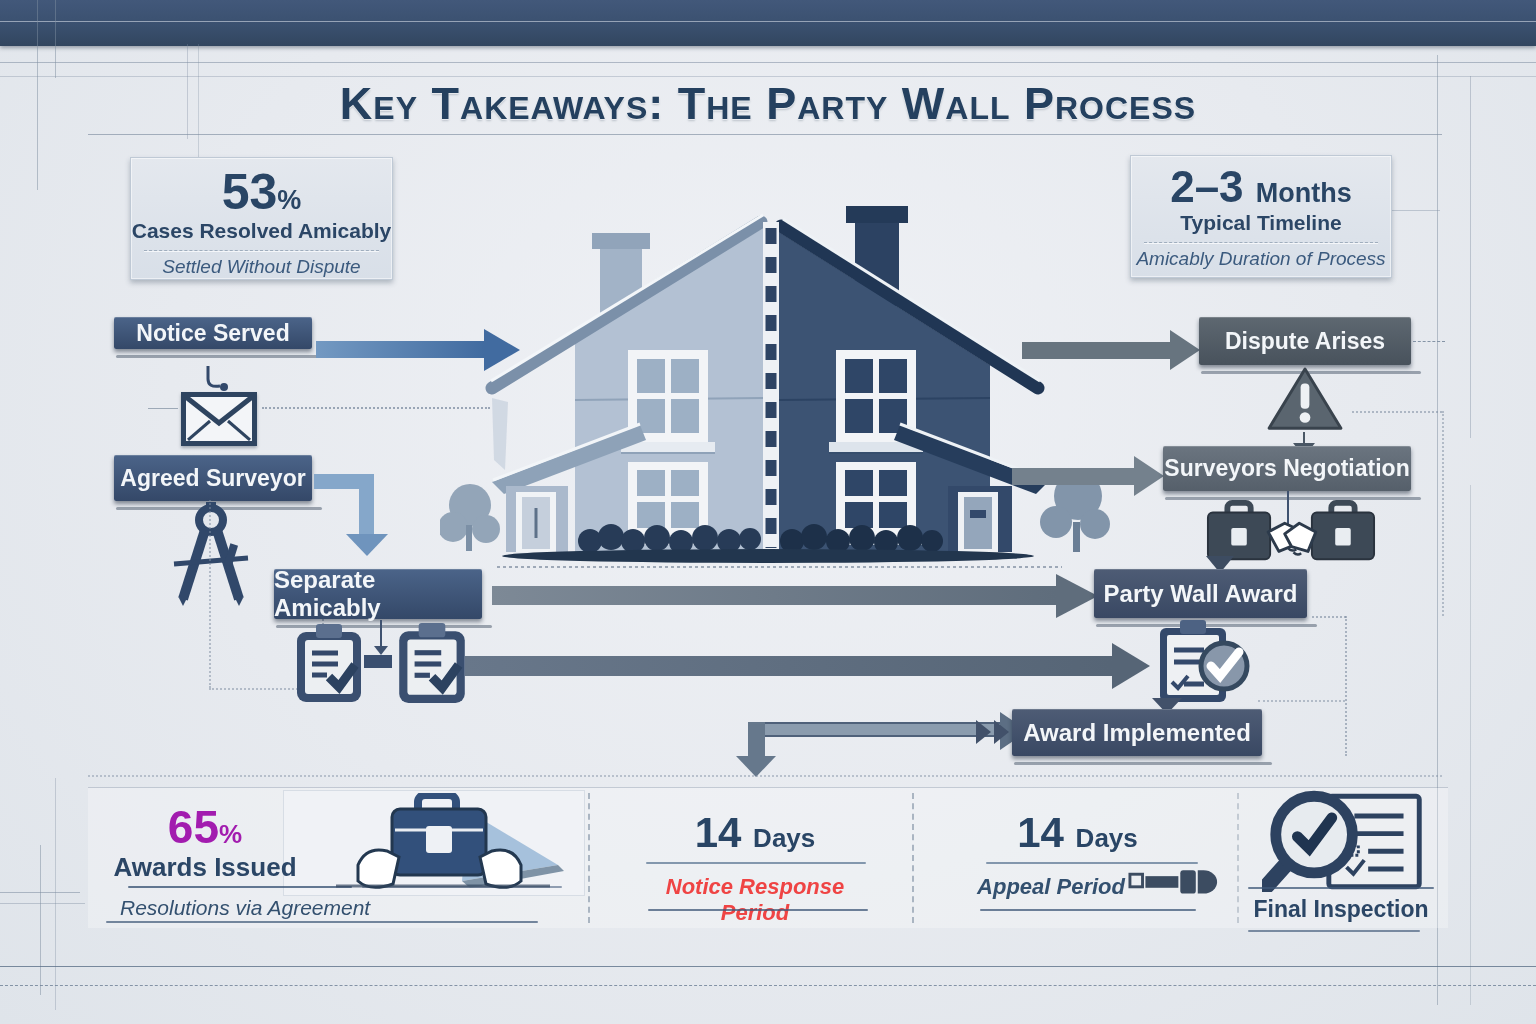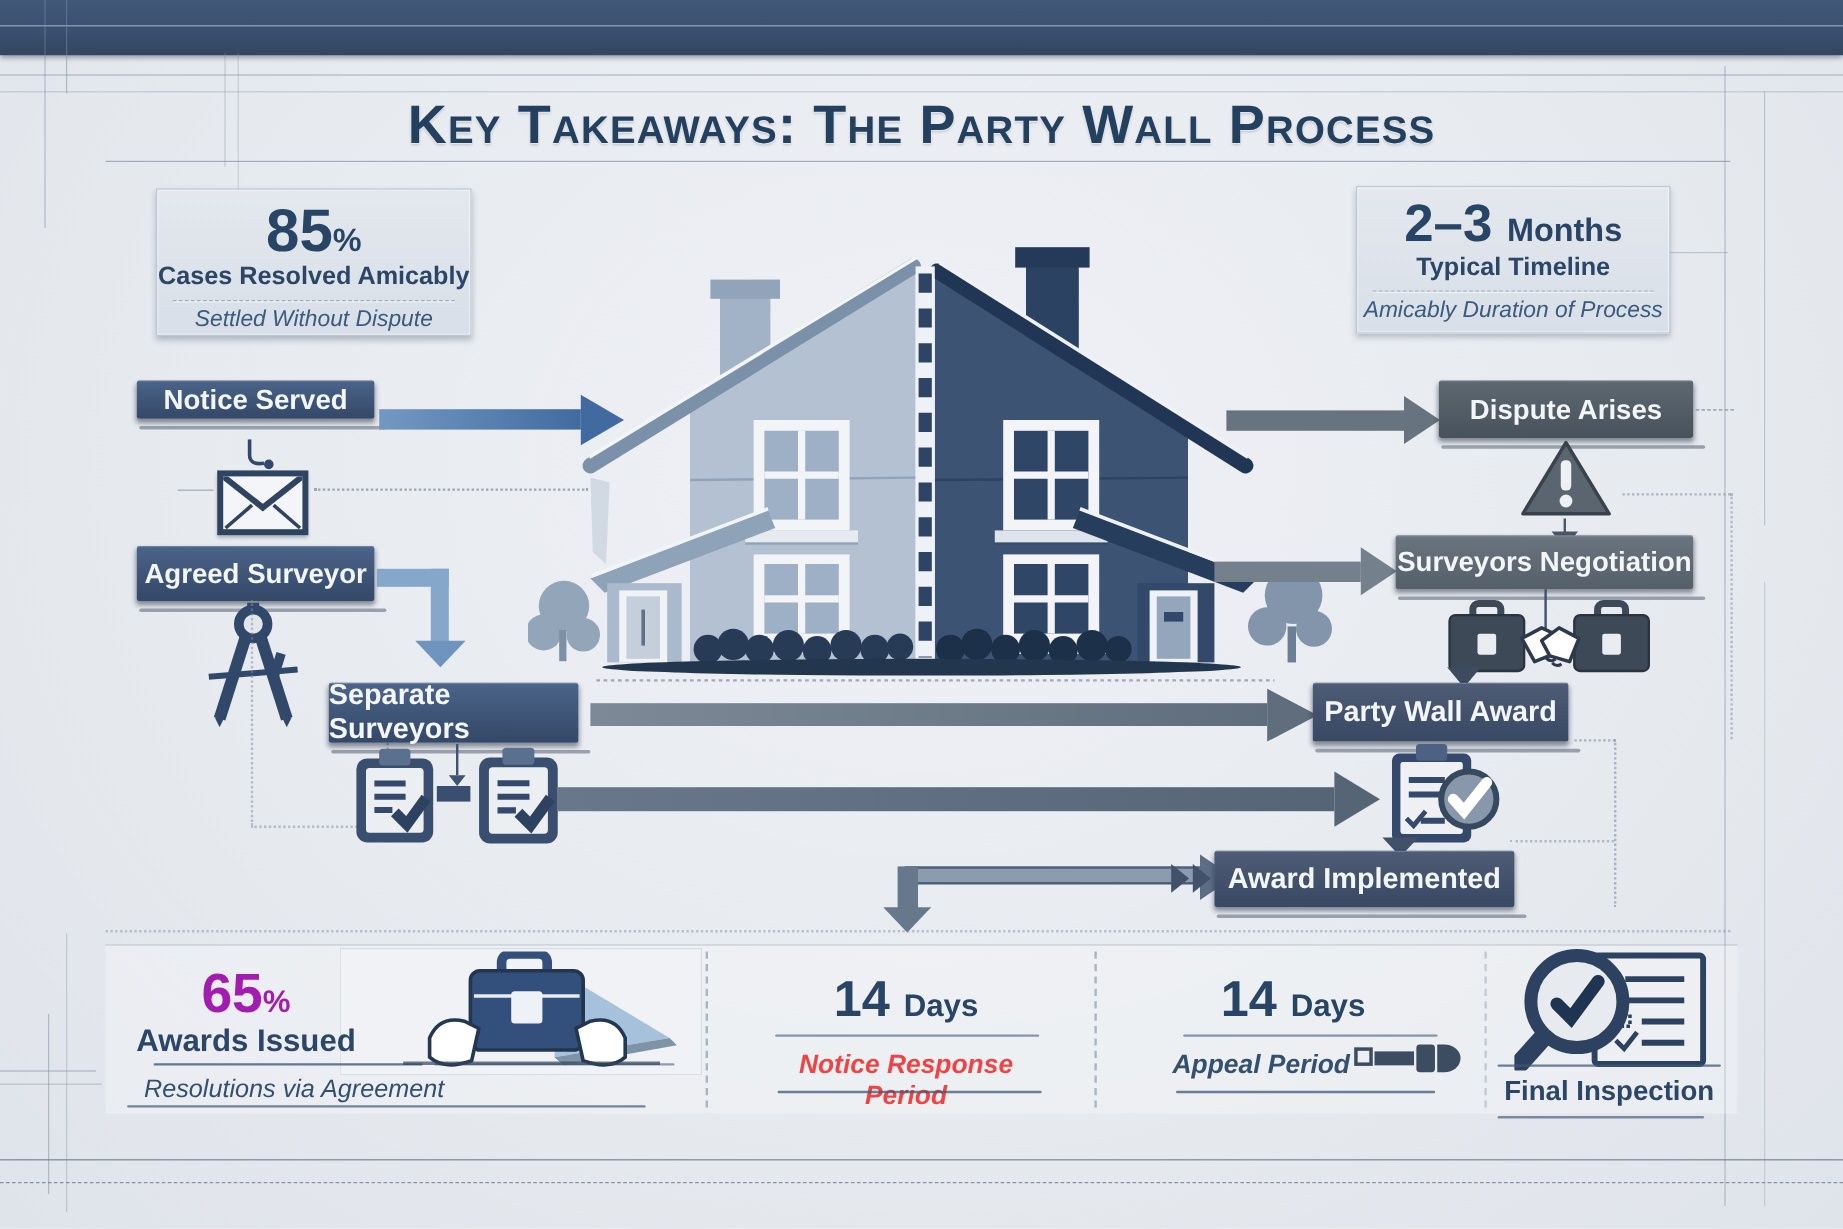--- a/index.html
+++ b/index.html
@@ -67,21 +67,21 @@
 <div class="vl" style="left:55px;top:778px;height:232px;opacity:.35"></div>
 <div class="hl" style="left:0;top:892px;width:80px"></div>
 <div class="hl" style="left:0;top:903px;width:85px;opacity:.4"></div>
 <div class="hl" style="left:88px;top:787px;width:1360px;opacity:.35"></div>
 <div class="hl" style="left:0;top:966px;width:1536px;opacity:.8;background:#5d7088"></div>
 <div class="dash-h" style="left:0;top:985px;width:1536px"></div>
 
 <div class="title">Key Takeaways: The Party Wall Process</div>
 
 <div class="stat" style="left:130px;top:157px;width:261px;height:112px">
-  <div class="big"><span>85</span><span class="unit">%</span></div>
+  <div class="big"><span>53</span><span class="unit">%</span></div>
   <div class="lbl">Cases Resolved Amicably</div>
   <div class="div"></div>
   <div class="sub">Settled Without Dispute</div>
 </div>
 <div class="stat" style="left:1130px;top:155px;width:260px;height:112px">
   <div class="big" style="font-size:44px"><span>2–3</span> <span class="unit">Months</span></div>
   <div class="lbl">Typical Timeline</div>
   <div class="div"></div>
   <div class="sub">Amicably Duration of Process</div>
 </div>
@@ -224,21 +224,21 @@
   <line x1="4" y1="62" x2="78" y2="56" stroke="#31486a" stroke-width="5"></line>
   <rect x="57" y="42" width="8" height="22" fill="#31486a" transform="rotate(17 61 53)"></rect>
   <polygon points="9,96 17,96 13,104" fill="#31486a"></polygon>
     <polygon points="65,96 73,96 69,104" fill="#31486a"></polygon>
 </svg>
 <div class="dot-v" style="left:209px;top:500px;height:188px;opacity:.5"></div>
 <div class="dot-v" style="left:322px;top:604px;height:84px;opacity:.6"></div>
 <div class="dot-h" style="left:209px;top:688px;width:113px;opacity:.5"></div>
 
 <div class="fbox fnavy" style="left:274px;top:569px;width:208px;height:50px;font-size:24px">
-  <span>Separate Surveyors</span>
+  <span>Separate Amicably</span>
 </div>
 <div class="ab" style="left:380px;top:620px;width:2px;height:26px;background:#3f5270"></div>
 <div class="ah" style="left:374px;top:646px;border-left:7px solid transparent;border-right:7px solid transparent;border-top:9px solid #3f5270"></div>
 
 <svg class="abs" style="left:294px;top:623px" width="70" height="82" viewBox="0 0 70 82">
   <rect x="3" y="9" width="64" height="70" rx="9" fill="#3a4f70"></rect>
     <rect x="11" y="17" width="48" height="54" rx="3" fill="#eceff2"></rect>
   <rect x="22" y="1" width="26" height="14" rx="3" fill="#5b6f8e"></rect>
   <g stroke="#34496b" stroke-width="5">
       <line x1="18" y1="30" x2="44" y2="30"></line>

